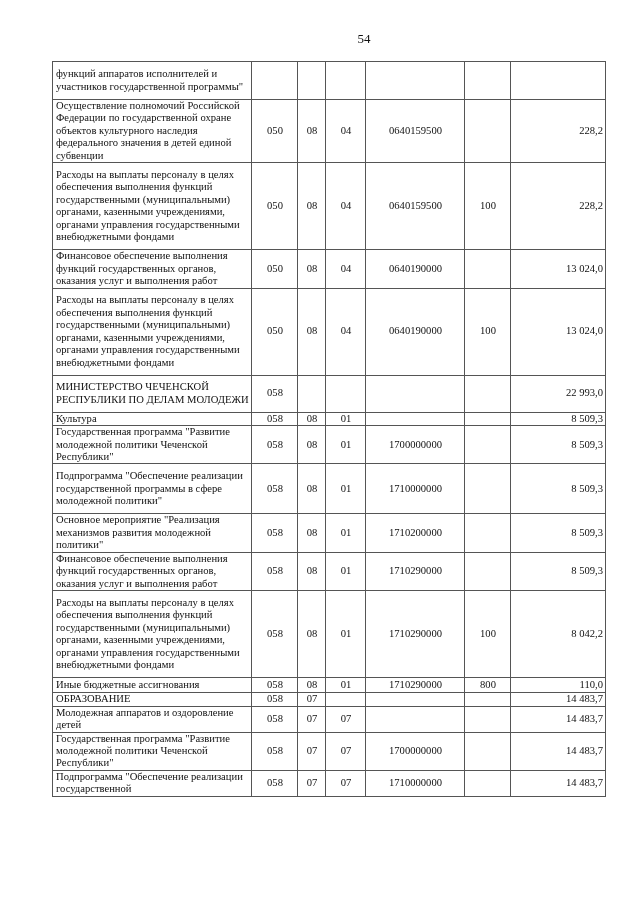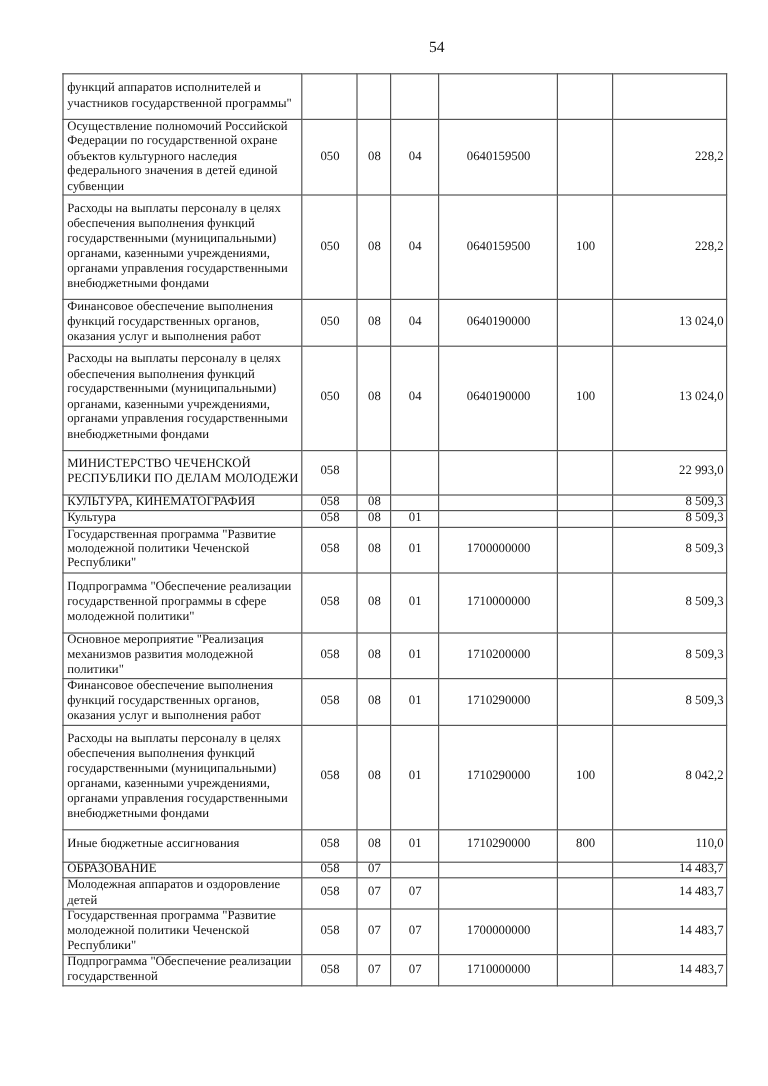--- a/index.html
+++ b/index.html
@@ -86,29 +86,20 @@
       </tr>
       <tr style="height: 37px;">
         <td class="name">МИНИСТЕРСТВО ЧЕЧЕНСКОЙ РЕСПУБЛИКИ ПО ДЕЛАМ МОЛОДЕЖИ</td>
         <td class="ctr">058</td>
         <td class="ctr"></td>
         <td class="ctr"></td>
         <td class="ctr"></td>
         <td class="ctr"></td>
         <td class="num c6">22 993,0</td>
       </tr>
-      <tr style="height: 13px;">
-        <td class="name">КУЛЬТУРА, КИНЕМАТОГРАФИЯ</td>
-        <td class="ctr">058</td>
-        <td class="ctr">08</td>
-        <td class="ctr"></td>
-        <td class="ctr"></td>
-        <td class="ctr"></td>
-        <td class="num c6">8 509,3</td>
-      </tr>
       <tr style="height: 12px;">
         <td class="name">Культура</td>
         <td class="ctr">058</td>
         <td class="ctr">08</td>
         <td class="ctr">01</td>
         <td class="ctr"></td>
         <td class="ctr"></td>
         <td class="num c6">8 509,3</td>
       </tr>
       <tr style="height: 38px;">
@@ -149,21 +140,21 @@
       </tr>
       <tr style="height: 87px;">
         <td class="name">Расходы на выплаты персоналу в целях обеспечения выполнения функций государственными (муниципальными) органами, казенными учреждениями, органами управления государственными внебюджетными фондами</td>
         <td class="ctr">058</td>
         <td class="ctr">08</td>
         <td class="ctr">01</td>
         <td class="ctr">1710290000</td>
         <td class="ctr">100</td>
         <td class="num c6">8 042,2</td>
       </tr>
-      <tr style="height: 27px; margin-top: 16px;">
+      <tr style="height: 15px; margin-top: 16px;">
         <td class="name">Иные бюджетные ассигнования</td>
         <td class="ctr">058</td>
         <td class="ctr">08</td>
         <td class="ctr">01</td>
         <td class="ctr">1710290000</td>
         <td class="ctr">800</td>
         <td class="num c6">110,0</td>
       </tr>
       <tr style="height: 12px;">
         <td class="name">ОБРАЗОВАНИЕ</td>

